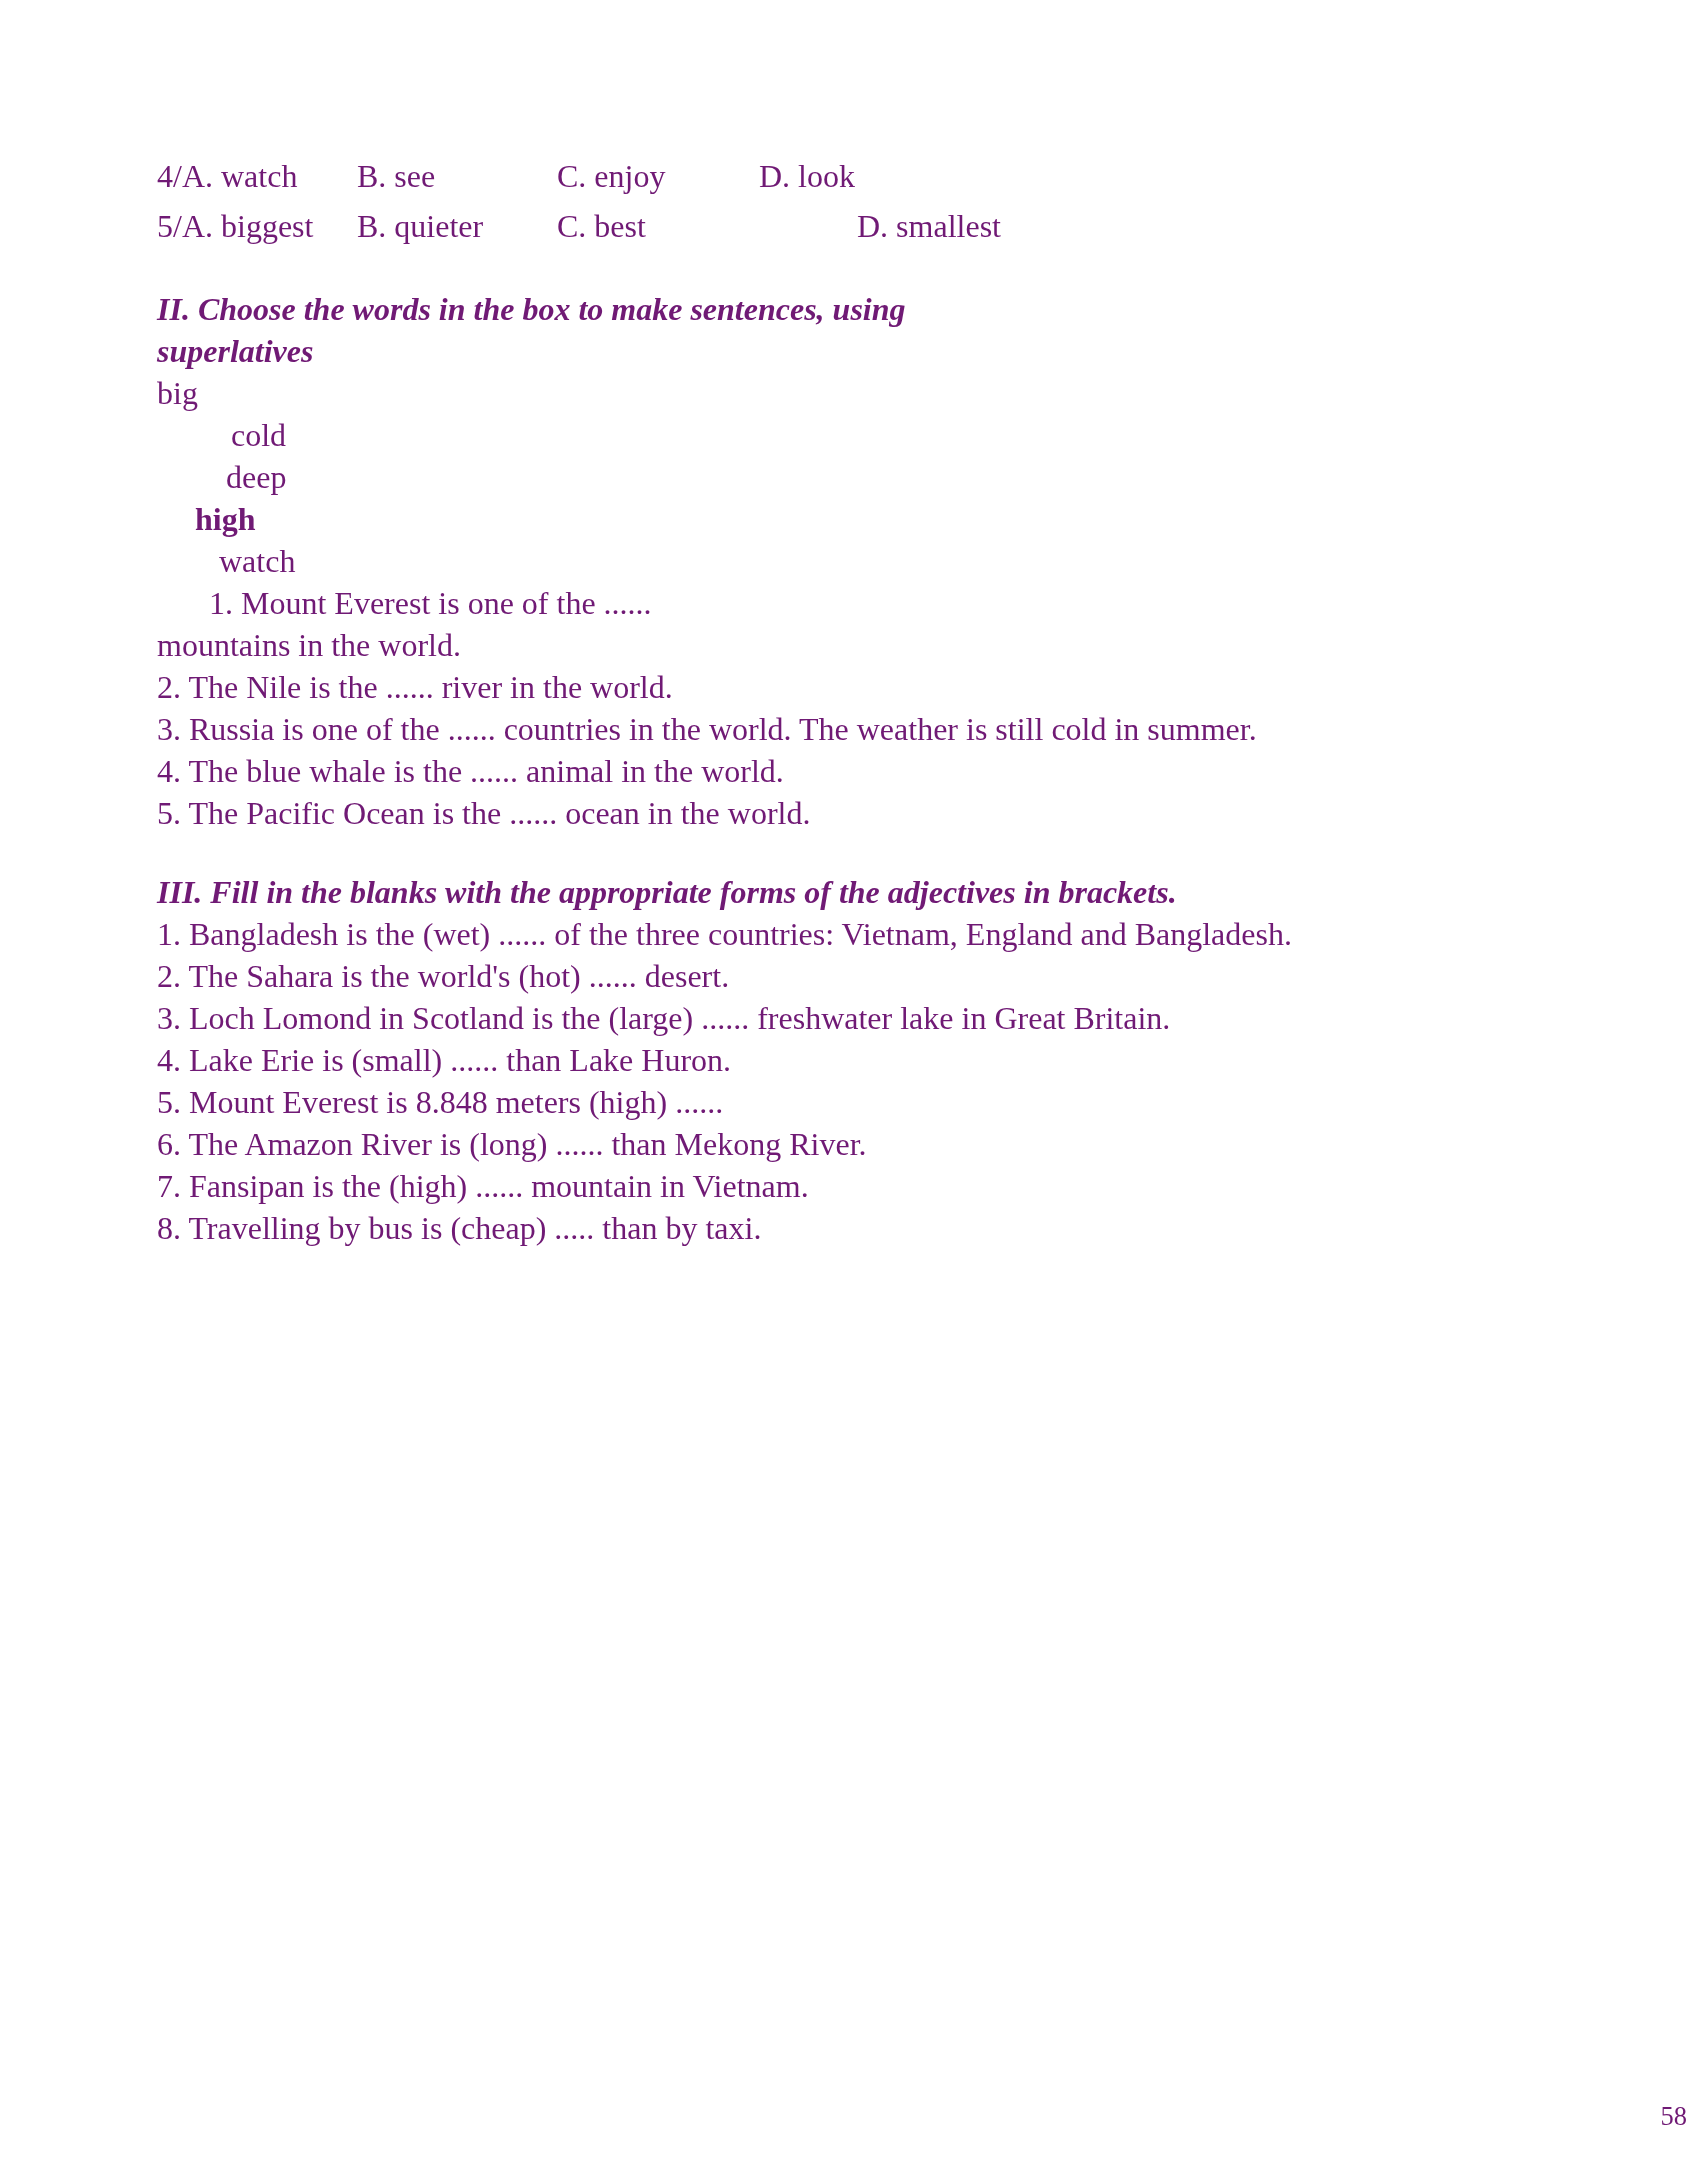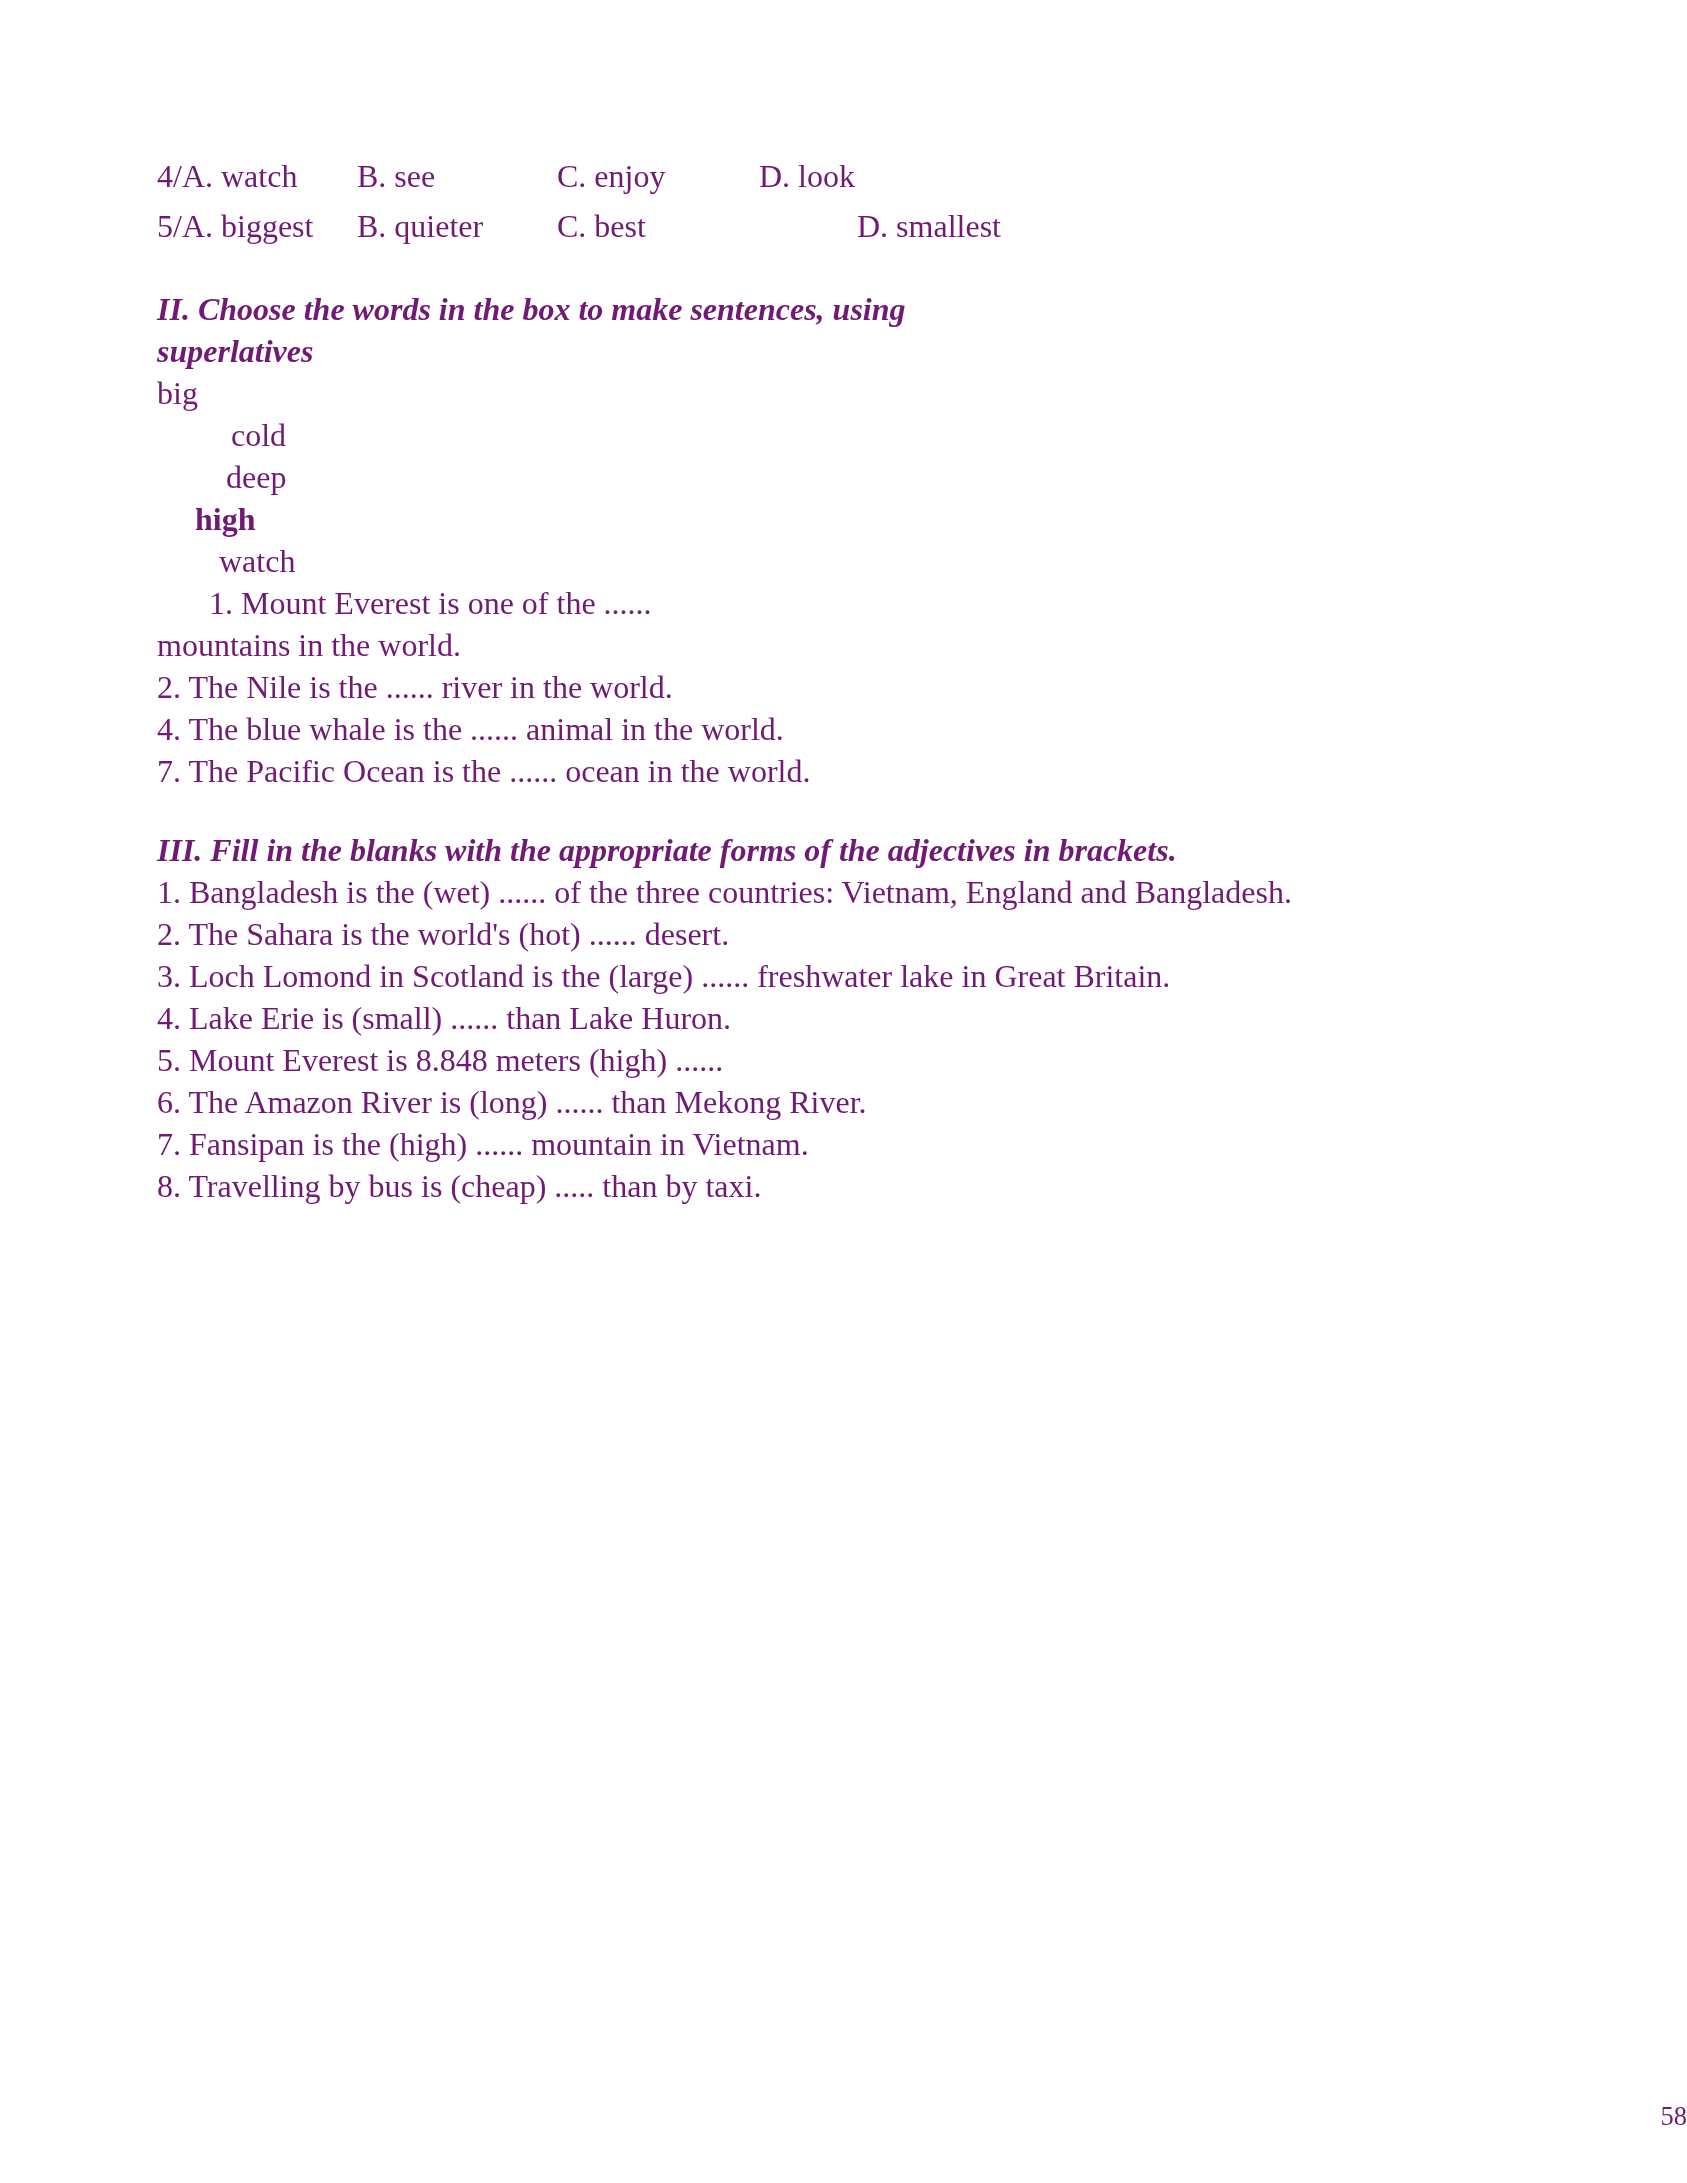--- a/index.html
+++ b/index.html
@@ -94,22 +94,23 @@
       <span>big</span>
       <span class="bw-cold">cold</span>
       <span class="bw-deep">deep</span>
       <span class="bw-high">high</span>
       <span class="bw-long">watch</span>
       <span class="first-sentence">1. Mount Everest is one of the ......</span>
     </div>
 
     <p>mountains in the world.</p>
     <p>2. The Nile is the ...... river in the world.</p>
+    <p>3. Russia is one of the ...... countries in the world. The weather is still cold in summer.</p>
     <p>4. The blue whale is the ...... animal in the world.</p>
-    <p>7. The Pacific Ocean is the ...... ocean in the world.</p>
+    <p>5. The Pacific Ocean is the ...... ocean in the world.</p>
 
     <p class="heading">III. Fill in the blanks with the appropriate forms of the adjectives in brackets.</p>
 
     <p>1. Bangladesh is the (wet) ...... of the three countries: Vietnam, England and Bangladesh.</p>
     <p>2. The Sahara is the world's (hot) ...... desert.</p>
     <p>3. Loch Lomond in Scotland is the (large) ...... freshwater lake in Great Britain.</p>
     <p>4. Lake Erie is (small) ...... than Lake Huron.</p>
     <p>5. Mount Everest is 8.848 meters (high) ......</p>
     <p>6. The Amazon River is (long) ...... than Mekong River.</p>
     <p>7. Fansipan is the (high) ...... mountain in Vietnam.</p>

